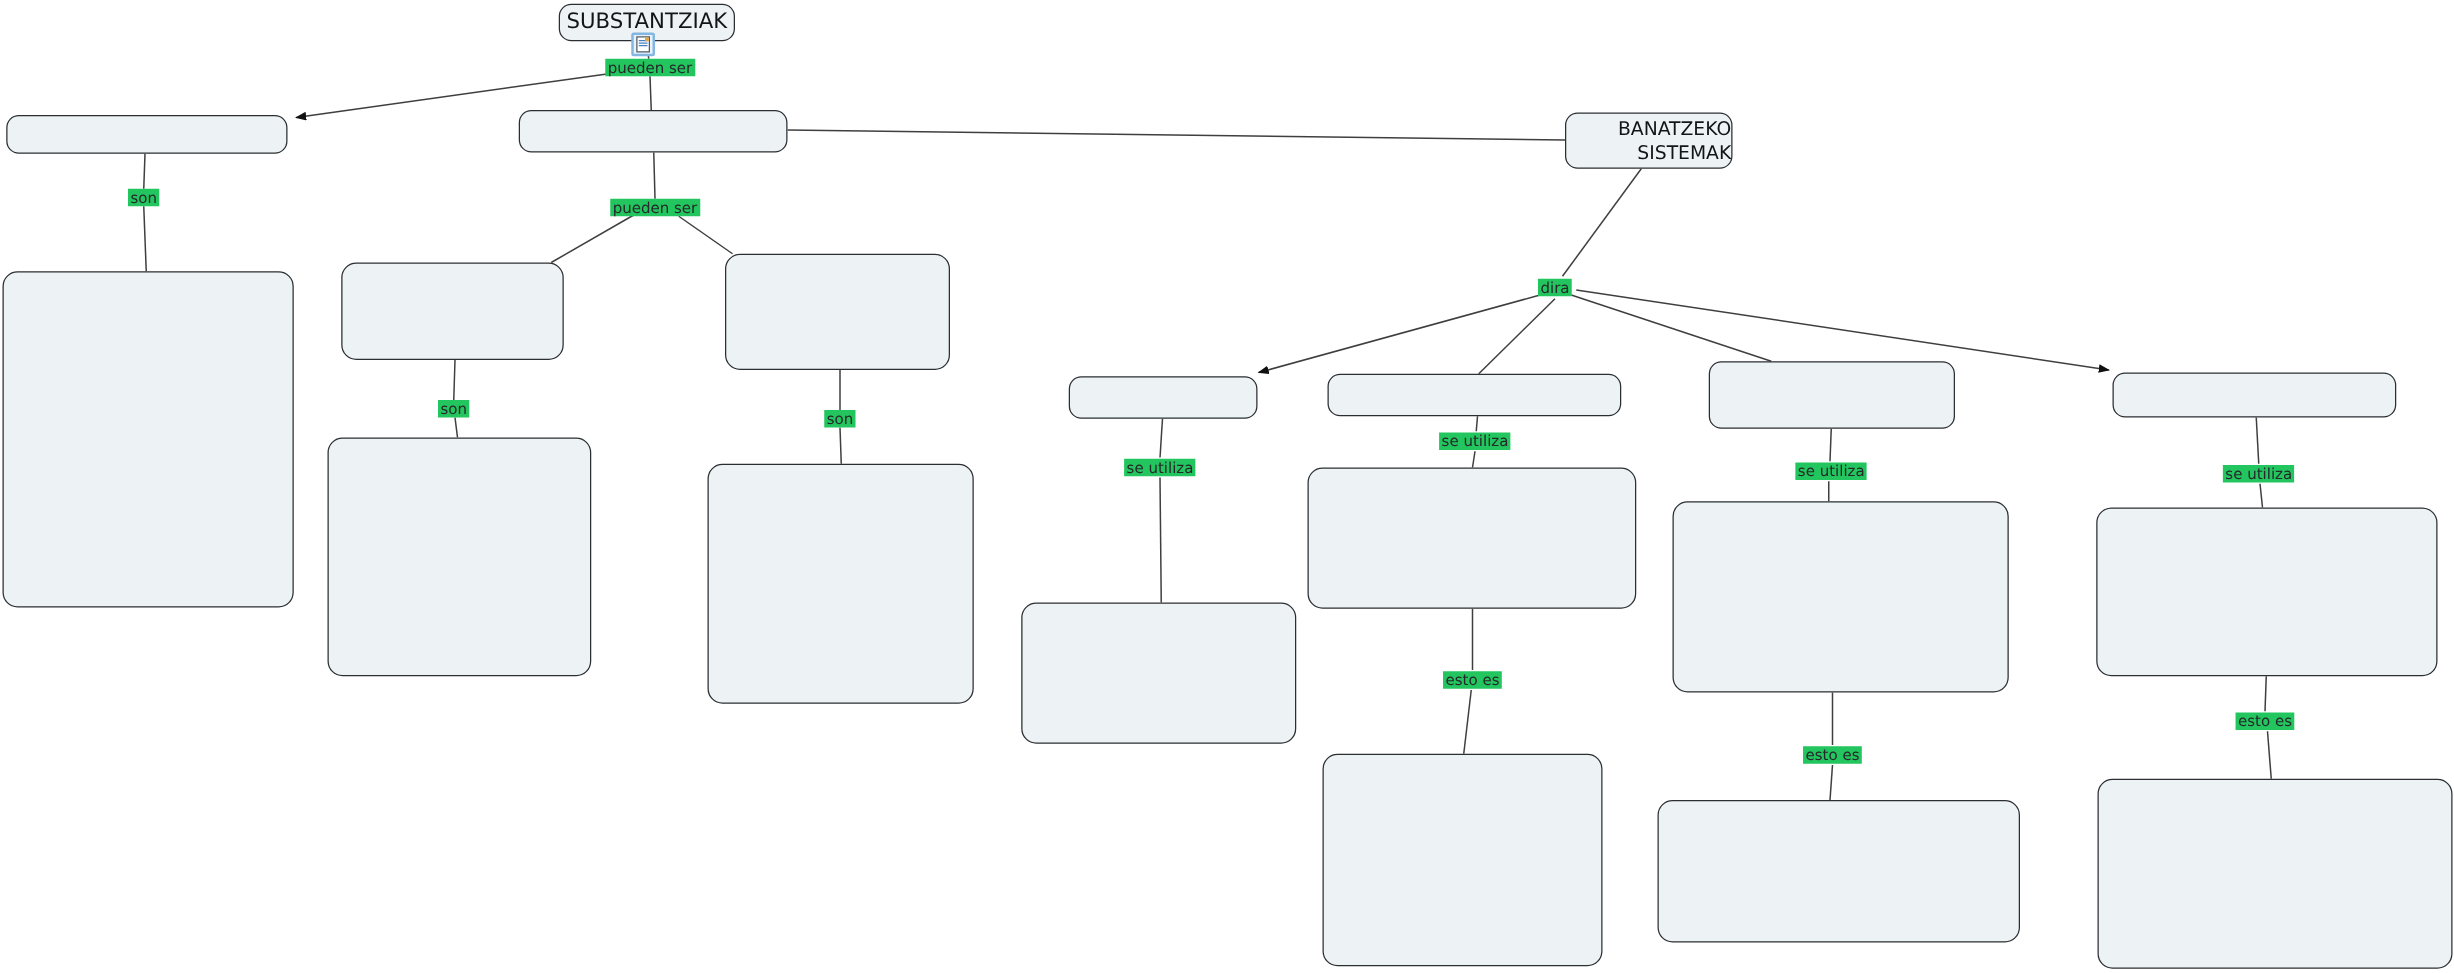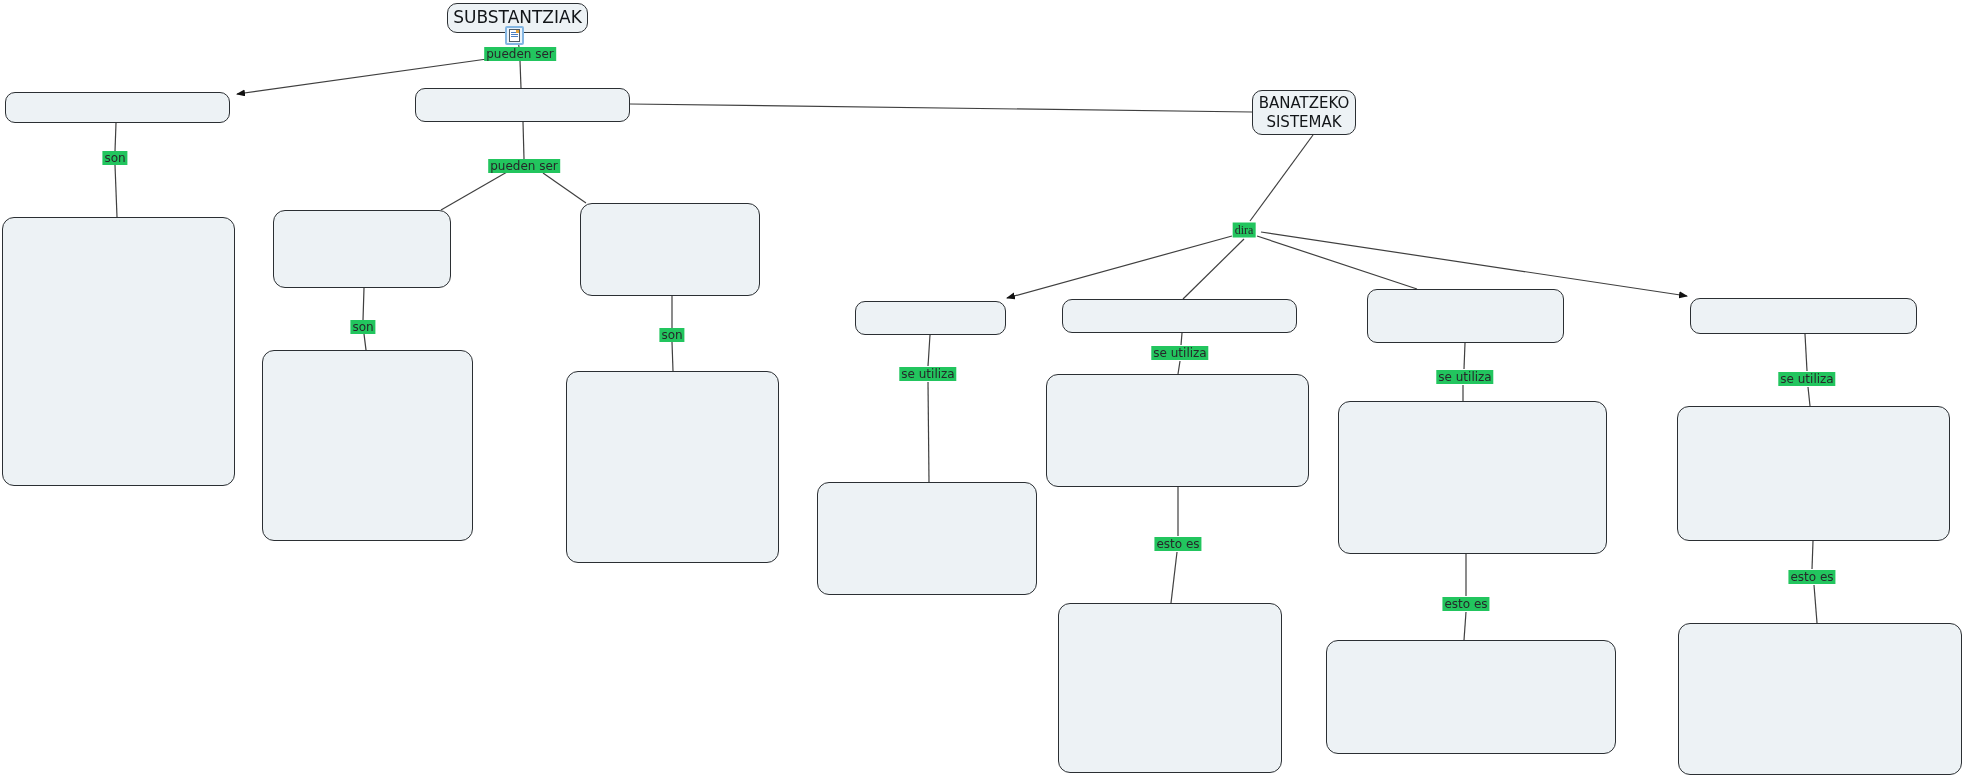--- a/index.html
+++ b/index.html
@@ -6,21 +6,21 @@
   body{font-family:"DejaVu Sans","Liberation Sans",sans-serif;}
   #canvas{position:relative;width:1963px;height:778px;background:#ffffff;overflow:hidden;}
   #edge-layer{position:absolute;left:0;top:0;width:1963px;height:778px;}
   .node{
     position:absolute;
     box-sizing:border-box;
     background:var(--node-fill,#edf2f5);
     border:1px solid var(--node-border,#2b2f33);
     border-radius:10px;
     display:flex;align-items:center;justify-content:center;
-    text-align:center;
+    text-align:right;
     color:#121518;
     line-height:1.25;
     font-size:15px;
   }
   .node.big{border-radius:12px;}
   .link-label{
     position:absolute;
     transform:translate(-50%,-50%);
     font-size:12px;
     color:#26282a;
@@ -87,21 +87,21 @@
         <line x1="1466" y1="612" x2="1464" y2="640" stroke="#3f3f3f" stroke-width="1.2"></line>
         <line x1="1805" y1="334" x2="1807" y2="371" stroke="#3f3f3f" stroke-width="1.2"></line>
         <line x1="1808" y1="387" x2="1810" y2="406" stroke="#3f3f3f" stroke-width="1.2"></line>
         <line x1="1813" y1="541" x2="1812" y2="569" stroke="#3f3f3f" stroke-width="1.2"></line>
         <line x1="1814" y1="585" x2="1817" y2="623" stroke="#3f3f3f" stroke-width="1.2"></line>
       </g>
   </svg>
 
   <div id="node-layer">
       <div class="node" style="left: 447px; top: 3px; width: 141px; height: 30px; font-size: 17px;">SUBSTANTZIAK</div>
-      <div class="node" style="left: 1252px; top: 90px; width: 104px; height: 45px; font-size: 15px;">BANATZEKO SISTEMAK</div>
+      <div class="node" style="left: 1252px; top: 90px; width: 134px; height: 45px; font-size: 15px;">BANATZEKO SISTEMAK</div>
       <div class="node" style="left: 5px; top: 92px; width: 225px; height: 31px;"></div>
       <div class="node" style="left: 415px; top: 88px; width: 215px; height: 34px;"></div>
       <div class="node big" style="left: 2px; top: 217px; width: 233px; height: 269px;"></div>
       <div class="node big" style="left: 273px; top: 210px; width: 178px; height: 78px;"></div>
       <div class="node big" style="left: 262px; top: 350px; width: 211px; height: 191px;"></div>
       <div class="node big" style="left: 580px; top: 203px; width: 180px; height: 93px;"></div>
       <div class="node big" style="left: 566px; top: 371px; width: 213px; height: 192px;"></div>
       <div class="node" style="left: 855px; top: 301px; width: 151px; height: 34px;"></div>
       <div class="node big" style="left: 817px; top: 482px; width: 220px; height: 113px;"></div>
       <div class="node" style="left: 1062px; top: 299px; width: 235px; height: 34px;"></div>
@@ -113,21 +113,21 @@
       <div class="node" style="left: 1690px; top: 298px; width: 227px; height: 36px;"></div>
       <div class="node big" style="left: 1677px; top: 406px; width: 273px; height: 135px;"></div>
       <div class="node big" style="left: 1678px; top: 623px; width: 284px; height: 152px;"></div>
     </div>
   <div id="label-layer">
       <span class="link-label" style="left: 520px; top: 54px; color: rgb(38, 40, 42);">pueden ser</span>
       <span class="link-label" style="left: 115px; top: 158px; color: rgb(38, 40, 42);">son</span>
       <span class="link-label" style="left: 524px; top: 166px; color: rgb(38, 40, 42);">pueden ser</span>
       <span class="link-label" style="left: 363px; top: 327px; color: rgb(38, 40, 42);">son</span>
       <span class="link-label" style="left: 672px; top: 335px; color: rgb(38, 40, 42);">son</span>
-      <span class="link-label" style="left: 1244px; top: 230px; color: rgb(38, 40, 42); font-family: Liberation Serif, serif;">dira</span>
+      <span class="link-label" style="left: 1244px; top: 230px; color: rgb(38, 40, 42);">dira</span>
       <span class="link-label" style="left: 928px; top: 374px; color: rgb(38, 40, 42);">se utiliza</span>
       <span class="link-label" style="left: 1180px; top: 353px; color: rgb(38, 40, 42);">se utiliza</span>
       <span class="link-label" style="left: 1465px; top: 377px; color: rgb(38, 40, 42);">se utiliza</span>
       <span class="link-label" style="left: 1807px; top: 379px; color: rgb(38, 40, 42);">se utiliza</span>
       <span class="link-label" style="left: 1178px; top: 544px; color: rgb(38, 40, 42);">esto es</span>
       <span class="link-label" style="left: 1466px; top: 604px; color: rgb(38, 40, 42);">esto es</span>
       <span class="link-label" style="left: 1812px; top: 577px; color: rgb(38, 40, 42);">esto es</span>
     </div>
 
   <div class="resource-icon" title="">

